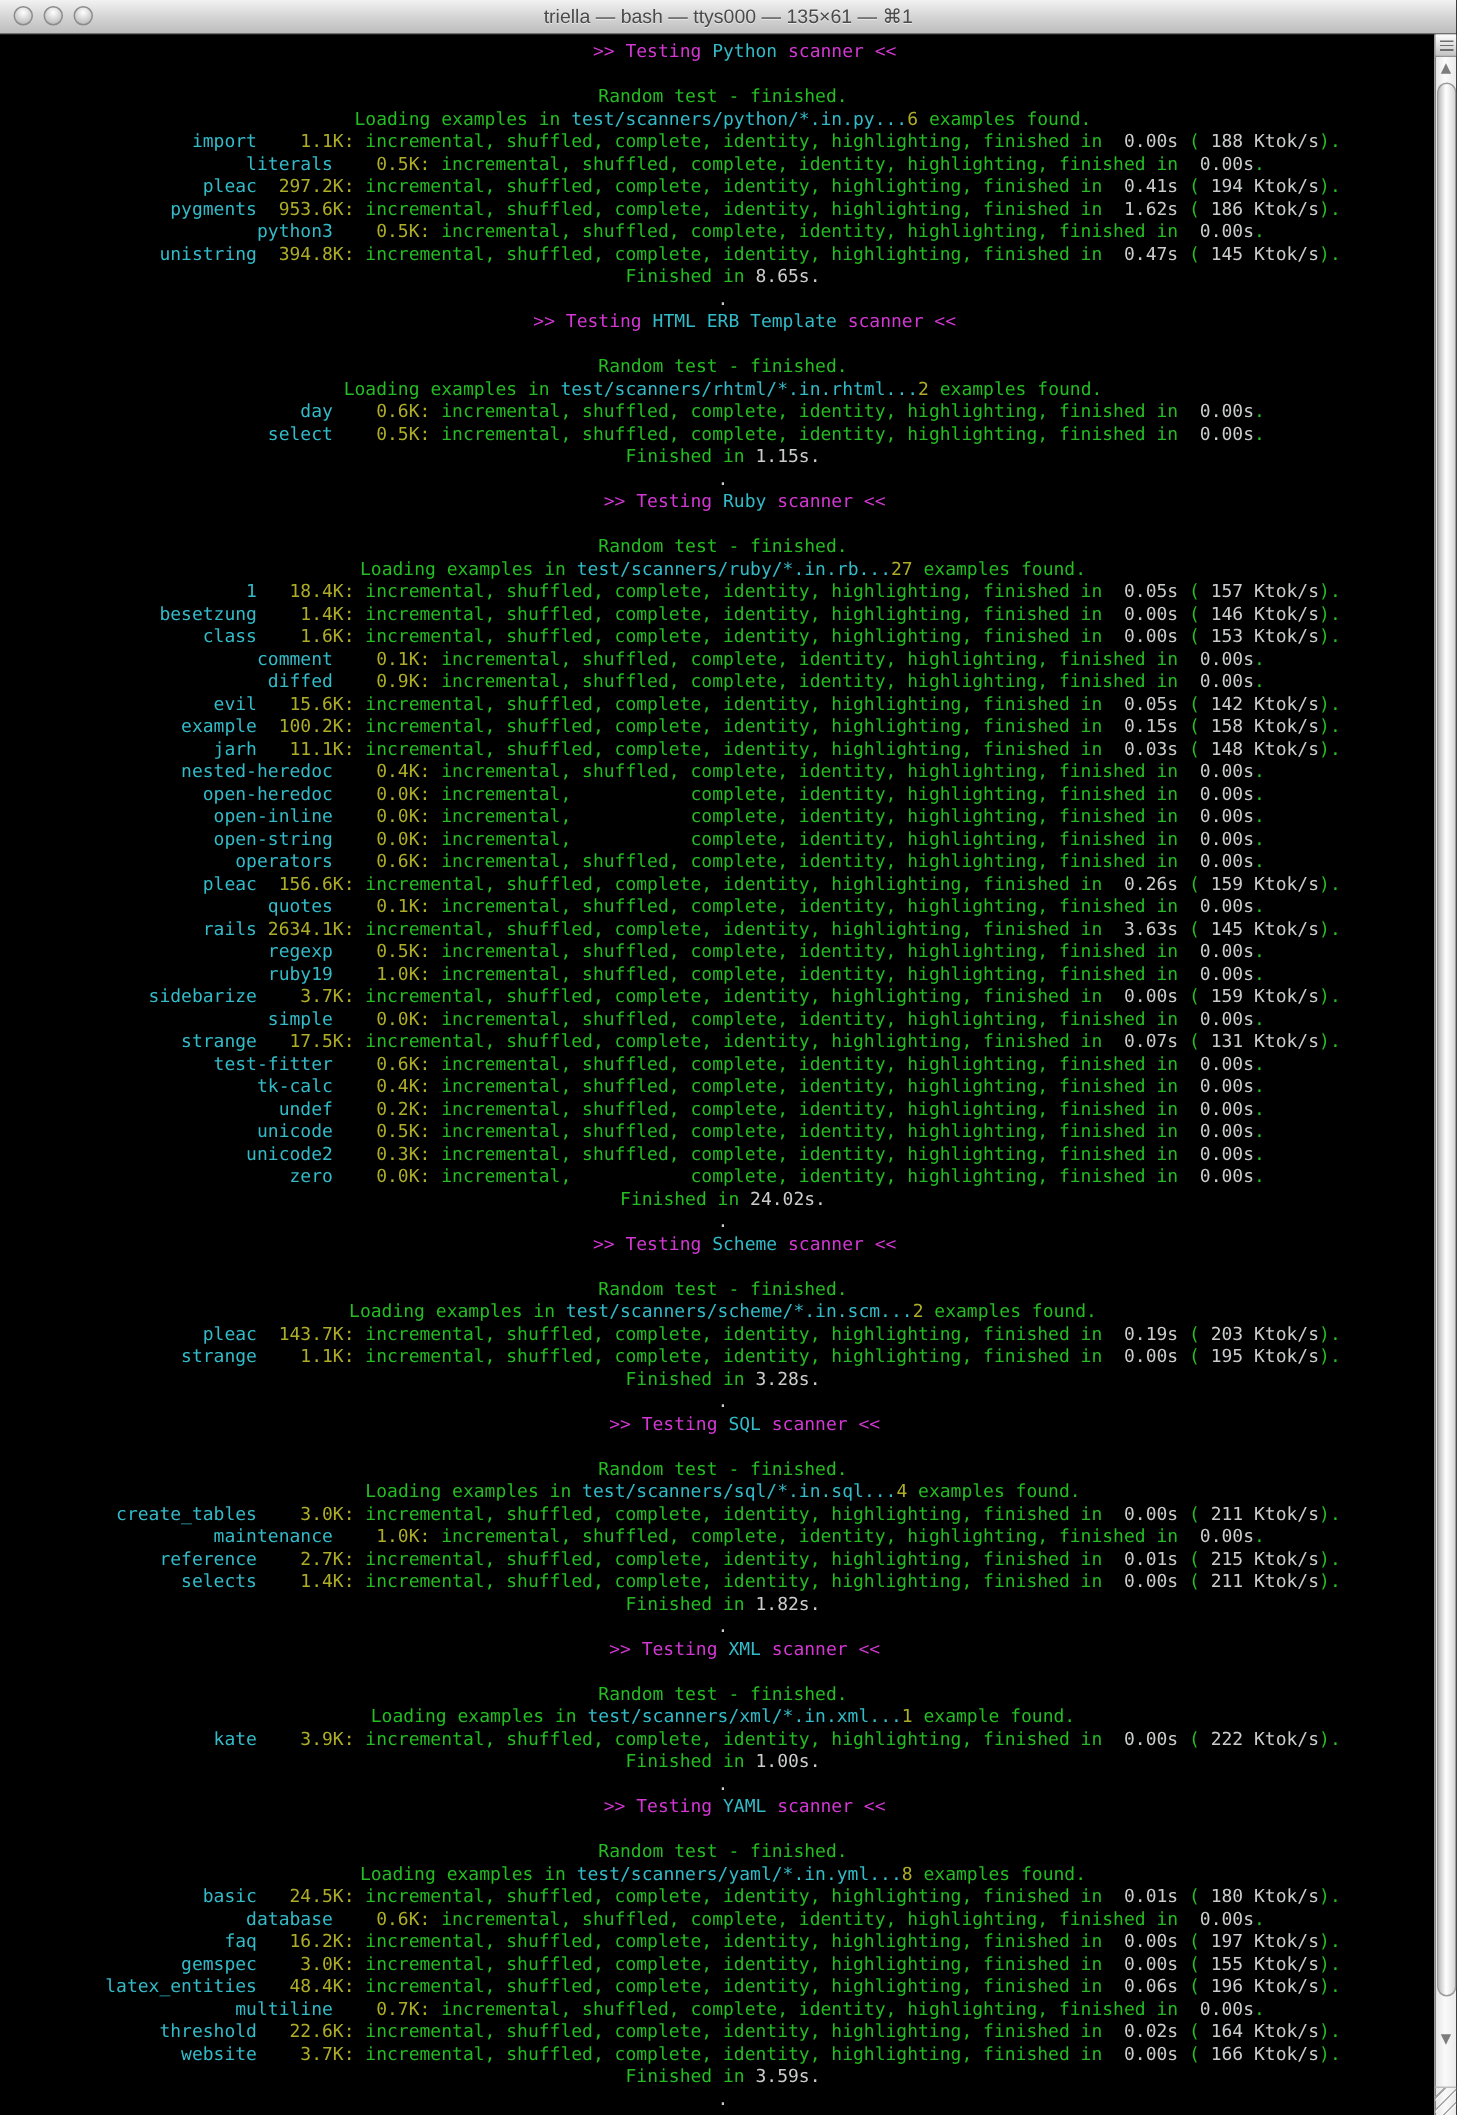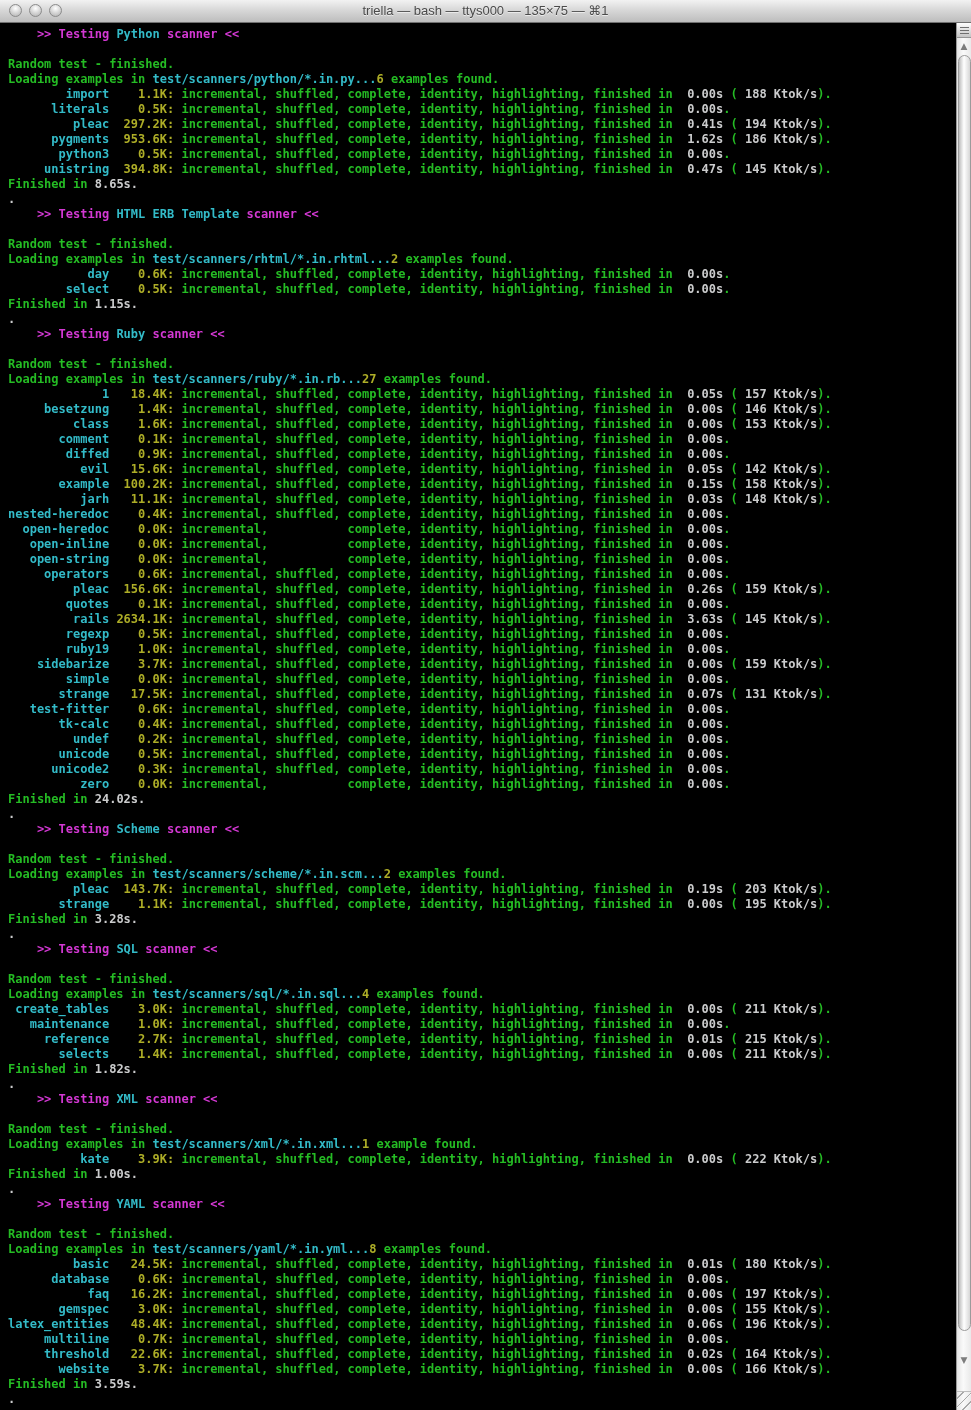--- a/index.html
+++ b/index.html
@@ -16,22 +16,22 @@
   .titletext{position:absolute;left:0;right:0;top:0;height:22px;line-height:22px;
     text-align:center;font-family:"Liberation Sans",sans-serif;font-size:13px;
     color:#4a4a4a;text-shadow:0 1px 0 rgba(255,255,255,.6);}
   .traffic{position:absolute;left:9px;top:4px;display:flex;gap:7px;}
   .tl{width:13px;height:13px;border-radius:50%;box-sizing:border-box;
     border:1px solid #8b8b8b;
     background:radial-gradient(circle at 50% 30%,#ffffff,#d2d2d2 55%,#aeaeae);}
   
   .content{position:absolute;top:23px;left:0;right:15px;bottom:0;
     padding:4px 0 0 8px;overflow:hidden;background:var(--termbg);}
-  .term{font-size:12px;line-height:15px;font-weight:bold;white-space:pre;
-    color:var(--white);}
+  .term{font-size:12px;line-height:15px;font-weight:normal;white-space:pre;
+    color:var(--white);text-align:center;}
   .line{height:15px;white-space:pre;}
   .c-green{color:var(--green);} .c-cyan{color:var(--cyan);}
   .c-yellow{color:var(--yellow);} .c-magenta{color:var(--magenta);}
   .c-white{color:var(--white);}
   
   .scrollbar{position:absolute;top:23px;right:0;width:15px;bottom:0;
     box-sizing:border-box;border-left:1px solid #9a9a9a;
     background:linear-gradient(90deg,#e4e4e4,#fafafa 45%,#e9e9e9);}
   .sb-split{position:absolute;top:0;left:0;right:0;height:14px;
     background:linear-gradient(#fdfdfd,#c4c4c4);border-bottom:1px solid #949494;
@@ -53,21 +53,21 @@
 </head>
 <body>
 
 <div class="window">
   <div class="titlebar">
     <div class="traffic">
       <span class="tl"></span>
       <span class="tl"></span>
       <span class="tl"></span>
     </div>
-    <div class="titletext">triella — bash — ttys000 — 135×75 — ⌘1</div>
+    <div class="titletext">triella — bash — ttys000 — 135×61 — ⌘1</div>
   </div>
 
   <div class="content">
     <div class="term"><div class="line"><span class="c-magenta">    &gt;&gt; Testing </span><span class="c-cyan">Python</span><span class="c-magenta"> scanner &lt;&lt;</span></div><div class="line"></div><div class="line"><span class="c-green">Random test - finished.</span></div><div class="line"><span class="c-green">Loading examples in </span><span class="c-cyan">test/scanners/python/*.in.py...</span><span class="c-yellow">6</span><span class="c-green"> examples found.</span></div><div class="line"><span class="c-cyan">        import</span><span class="c-yellow">    1.1K:</span><span class="c-green"> incremental, shuffled, complete, identity, highlighting, finished in </span><span class="c-white"> 0.00s</span><span class="c-green"> (</span><span class="c-white"> 188 Ktok/s</span><span class="c-green">).</span></div><div class="line"><span class="c-cyan">      literals</span><span class="c-yellow">    0.5K:</span><span class="c-green"> incremental, shuffled, complete, identity, highlighting, finished in </span><span class="c-white"> 0.00s</span><span class="c-green">.</span></div><div class="line"><span class="c-cyan">         pleac</span><span class="c-yellow">  297.2K:</span><span class="c-green"> incremental, shuffled, complete, identity, highlighting, finished in </span><span class="c-white"> 0.41s</span><span class="c-green"> (</span><span class="c-white"> 194 Ktok/s</span><span class="c-green">).</span></div><div class="line"><span class="c-cyan">      pygments</span><span class="c-yellow">  953.6K:</span><span class="c-green"> incremental, shuffled, complete, identity, highlighting, finished in </span><span class="c-white"> 1.62s</span><span class="c-green"> (</span><span class="c-white"> 186 Ktok/s</span><span class="c-green">).</span></div><div class="line"><span class="c-cyan">       python3</span><span class="c-yellow">    0.5K:</span><span class="c-green"> incremental, shuffled, complete, identity, highlighting, finished in </span><span class="c-white"> 0.00s</span><span class="c-green">.</span></div><div class="line"><span class="c-cyan">     unistring</span><span class="c-yellow">  394.8K:</span><span class="c-green"> incremental, shuffled, complete, identity, highlighting, finished in </span><span class="c-white"> 0.47s</span><span class="c-green"> (</span><span class="c-white"> 145 Ktok/s</span><span class="c-green">).</span></div><div class="line"><span class="c-green">Finished in </span><span class="c-white">8.65s.</span></div><div class="line"><span class="c-white">.</span></div><div class="line"><span class="c-magenta">    &gt;&gt; Testing </span><span class="c-cyan">HTML ERB Template</span><span class="c-magenta"> scanner &lt;&lt;</span></div><div class="line"></div><div class="line"><span class="c-green">Random test - finished.</span></div><div class="line"><span class="c-green">Loading examples in </span><span class="c-cyan">test/scanners/rhtml/*.in.rhtml...</span><span class="c-yellow">2</span><span class="c-green"> examples found.</span></div><div class="line"><span class="c-cyan">           day</span><span class="c-yellow">    0.6K:</span><span class="c-green"> incremental, shuffled, complete, identity, highlighting, finished in </span><span class="c-white"> 0.00s</span><span class="c-green">.</span></div><div class="line"><span class="c-cyan">        select</span><span class="c-yellow">    0.5K:</span><span class="c-green"> incremental, shuffled, complete, identity, highlighting, finished in </span><span class="c-white"> 0.00s</span><span class="c-green">.</span></div><div class="line"><span class="c-green">Finished in </span><span class="c-white">1.15s.</span></div><div class="line"><span class="c-white">.</span></div><div class="line"><span class="c-magenta">    &gt;&gt; Testing </span><span class="c-cyan">Ruby</span><span class="c-magenta"> scanner &lt;&lt;</span></div><div class="line"></div><div class="line"><span class="c-green">Random test - finished.</span></div><div class="line"><span class="c-green">Loading examples in </span><span class="c-cyan">test/scanners/ruby/*.in.rb...</span><span class="c-yellow">27</span><span class="c-green"> examples found.</span></div><div class="line"><span class="c-cyan">             1</span><span class="c-yellow">   18.4K:</span><span class="c-green"> incremental, shuffled, complete, identity, highlighting, finished in </span><span class="c-white"> 0.05s</span><span class="c-green"> (</span><span class="c-white"> 157 Ktok/s</span><span class="c-green">).</span></div><div class="line"><span class="c-cyan">     besetzung</span><span class="c-yellow">    1.4K:</span><span class="c-green"> incremental, shuffled, complete, identity, highlighting, finished in </span><span class="c-white"> 0.00s</span><span class="c-green"> (</span><span class="c-white"> 146 Ktok/s</span><span class="c-green">).</span></div><div class="line"><span class="c-cyan">         class</span><span class="c-yellow">    1.6K:</span><span class="c-green"> incremental, shuffled, complete, identity, highlighting, finished in </span><span class="c-white"> 0.00s</span><span class="c-green"> (</span><span class="c-white"> 153 Ktok/s</span><span class="c-green">).</span></div><div class="line"><span class="c-cyan">       comment</span><span class="c-yellow">    0.1K:</span><span class="c-green"> incremental, shuffled, complete, identity, highlighting, finished in </span><span class="c-white"> 0.00s</span><span class="c-green">.</span></div><div class="line"><span class="c-cyan">        diffed</span><span class="c-yellow">    0.9K:</span><span class="c-green"> incremental, shuffled, complete, identity, highlighting, finished in </span><span class="c-white"> 0.00s</span><span class="c-green">.</span></div><div class="line"><span class="c-cyan">          evil</span><span class="c-yellow">   15.6K:</span><span class="c-green"> incremental, shuffled, complete, identity, highlighting, finished in </span><span class="c-white"> 0.05s</span><span class="c-green"> (</span><span class="c-white"> 142 Ktok/s</span><span class="c-green">).</span></div><div class="line"><span class="c-cyan">       example</span><span class="c-yellow">  100.2K:</span><span class="c-green"> incremental, shuffled, complete, identity, highlighting, finished in </span><span class="c-white"> 0.15s</span><span class="c-green"> (</span><span class="c-white"> 158 Ktok/s</span><span class="c-green">).</span></div><div class="line"><span class="c-cyan">          jarh</span><span class="c-yellow">   11.1K:</span><span class="c-green"> incremental, shuffled, complete, identity, highlighting, finished in </span><span class="c-white"> 0.03s</span><span class="c-green"> (</span><span class="c-white"> 148 Ktok/s</span><span class="c-green">).</span></div><div class="line"><span class="c-cyan">nested-heredoc</span><span class="c-yellow">    0.4K:</span><span class="c-green"> incremental, shuffled, complete, identity, highlighting, finished in </span><span class="c-white"> 0.00s</span><span class="c-green">.</span></div><div class="line"><span class="c-cyan">  open-heredoc</span><span class="c-yellow">    0.0K:</span><span class="c-green"> incremental,           complete, identity, highlighting, finished in </span><span class="c-white"> 0.00s</span><span class="c-green">.</span></div><div class="line"><span class="c-cyan">   open-inline</span><span class="c-yellow">    0.0K:</span><span class="c-green"> incremental,           complete, identity, highlighting, finished in </span><span class="c-white"> 0.00s</span><span class="c-green">.</span></div><div class="line"><span class="c-cyan">   open-string</span><span class="c-yellow">    0.0K:</span><span class="c-green"> incremental,           complete, identity, highlighting, finished in </span><span class="c-white"> 0.00s</span><span class="c-green">.</span></div><div class="line"><span class="c-cyan">     operators</span><span class="c-yellow">    0.6K:</span><span class="c-green"> incremental, shuffled, complete, identity, highlighting, finished in </span><span class="c-white"> 0.00s</span><span class="c-green">.</span></div><div class="line"><span class="c-cyan">         pleac</span><span class="c-yellow">  156.6K:</span><span class="c-green"> incremental, shuffled, complete, identity, highlighting, finished in </span><span class="c-white"> 0.26s</span><span class="c-green"> (</span><span class="c-white"> 159 Ktok/s</span><span class="c-green">).</span></div><div class="line"><span class="c-cyan">        quotes</span><span class="c-yellow">    0.1K:</span><span class="c-green"> incremental, shuffled, complete, identity, highlighting, finished in </span><span class="c-white"> 0.00s</span><span class="c-green">.</span></div><div class="line"><span class="c-cyan">         rails</span><span class="c-yellow"> 2634.1K:</span><span class="c-green"> incremental, shuffled, complete, identity, highlighting, finished in </span><span class="c-white"> 3.63s</span><span class="c-green"> (</span><span class="c-white"> 145 Ktok/s</span><span class="c-green">).</span></div><div class="line"><span class="c-cyan">        regexp</span><span class="c-yellow">    0.5K:</span><span class="c-green"> incremental, shuffled, complete, identity, highlighting, finished in </span><span class="c-white"> 0.00s</span><span class="c-green">.</span></div><div class="line"><span class="c-cyan">        ruby19</span><span class="c-yellow">    1.0K:</span><span class="c-green"> incremental, shuffled, complete, identity, highlighting, finished in </span><span class="c-white"> 0.00s</span><span class="c-green">.</span></div><div class="line"><span class="c-cyan">    sidebarize</span><span class="c-yellow">    3.7K:</span><span class="c-green"> incremental, shuffled, complete, identity, highlighting, finished in </span><span class="c-white"> 0.00s</span><span class="c-green"> (</span><span class="c-white"> 159 Ktok/s</span><span class="c-green">).</span></div><div class="line"><span class="c-cyan">        simple</span><span class="c-yellow">    0.0K:</span><span class="c-green"> incremental, shuffled, complete, identity, highlighting, finished in </span><span class="c-white"> 0.00s</span><span class="c-green">.</span></div><div class="line"><span class="c-cyan">       strange</span><span class="c-yellow">   17.5K:</span><span class="c-green"> incremental, shuffled, complete, identity, highlighting, finished in </span><span class="c-white"> 0.07s</span><span class="c-green"> (</span><span class="c-white"> 131 Ktok/s</span><span class="c-green">).</span></div><div class="line"><span class="c-cyan">   test-fitter</span><span class="c-yellow">    0.6K:</span><span class="c-green"> incremental, shuffled, complete, identity, highlighting, finished in </span><span class="c-white"> 0.00s</span><span class="c-green">.</span></div><div class="line"><span class="c-cyan">       tk-calc</span><span class="c-yellow">    0.4K:</span><span class="c-green"> incremental, shuffled, complete, identity, highlighting, finished in </span><span class="c-white"> 0.00s</span><span class="c-green">.</span></div><div class="line"><span class="c-cyan">         undef</span><span class="c-yellow">    0.2K:</span><span class="c-green"> incremental, shuffled, complete, identity, highlighting, finished in </span><span class="c-white"> 0.00s</span><span class="c-green">.</span></div><div class="line"><span class="c-cyan">       unicode</span><span class="c-yellow">    0.5K:</span><span class="c-green"> incremental, shuffled, complete, identity, highlighting, finished in </span><span class="c-white"> 0.00s</span><span class="c-green">.</span></div><div class="line"><span class="c-cyan">      unicode2</span><span class="c-yellow">    0.3K:</span><span class="c-green"> incremental, shuffled, complete, identity, highlighting, finished in </span><span class="c-white"> 0.00s</span><span class="c-green">.</span></div><div class="line"><span class="c-cyan">          zero</span><span class="c-yellow">    0.0K:</span><span class="c-green"> incremental,           complete, identity, highlighting, finished in </span><span class="c-white"> 0.00s</span><span class="c-green">.</span></div><div class="line"><span class="c-green">Finished in </span><span class="c-white">24.02s.</span></div><div class="line"><span class="c-white">.</span></div><div class="line"><span class="c-magenta">    &gt;&gt; Testing </span><span class="c-cyan">Scheme</span><span class="c-magenta"> scanner &lt;&lt;</span></div><div class="line"></div><div class="line"><span class="c-green">Random test - finished.</span></div><div class="line"><span class="c-green">Loading examples in </span><span class="c-cyan">test/scanners/scheme/*.in.scm...</span><span class="c-yellow">2</span><span class="c-green"> examples found.</span></div><div class="line"><span class="c-cyan">         pleac</span><span class="c-yellow">  143.7K:</span><span class="c-green"> incremental, shuffled, complete, identity, highlighting, finished in </span><span class="c-white"> 0.19s</span><span class="c-green"> (</span><span class="c-white"> 203 Ktok/s</span><span class="c-green">).</span></div><div class="line"><span class="c-cyan">       strange</span><span class="c-yellow">    1.1K:</span><span class="c-green"> incremental, shuffled, complete, identity, highlighting, finished in </span><span class="c-white"> 0.00s</span><span class="c-green"> (</span><span class="c-white"> 195 Ktok/s</span><span class="c-green">).</span></div><div class="line"><span class="c-green">Finished in </span><span class="c-white">3.28s.</span></div><div class="line"><span class="c-white">.</span></div><div class="line"><span class="c-magenta">    &gt;&gt; Testing </span><span class="c-cyan">SQL</span><span class="c-magenta"> scanner &lt;&lt;</span></div><div class="line"></div><div class="line"><span class="c-green">Random test - finished.</span></div><div class="line"><span class="c-green">Loading examples in </span><span class="c-cyan">test/scanners/sql/*.in.sql...</span><span class="c-yellow">4</span><span class="c-green"> examples found.</span></div><div class="line"><span class="c-cyan"> create_tables</span><span class="c-yellow">    3.0K:</span><span class="c-green"> incremental, shuffled, complete, identity, highlighting, finished in </span><span class="c-white"> 0.00s</span><span class="c-green"> (</span><span class="c-white"> 211 Ktok/s</span><span class="c-green">).</span></div><div class="line"><span class="c-cyan">   maintenance</span><span class="c-yellow">    1.0K:</span><span class="c-green"> incremental, shuffled, complete, identity, highlighting, finished in </span><span class="c-white"> 0.00s</span><span class="c-green">.</span></div><div class="line"><span class="c-cyan">     reference</span><span class="c-yellow">    2.7K:</span><span class="c-green"> incremental, shuffled, complete, identity, highlighting, finished in </span><span class="c-white"> 0.01s</span><span class="c-green"> (</span><span class="c-white"> 215 Ktok/s</span><span class="c-green">).</span></div><div class="line"><span class="c-cyan">       selects</span><span class="c-yellow">    1.4K:</span><span class="c-green"> incremental, shuffled, complete, identity, highlighting, finished in </span><span class="c-white"> 0.00s</span><span class="c-green"> (</span><span class="c-white"> 211 Ktok/s</span><span class="c-green">).</span></div><div class="line"><span class="c-green">Finished in </span><span class="c-white">1.82s.</span></div><div class="line"><span class="c-white">.</span></div><div class="line"><span class="c-magenta">    &gt;&gt; Testing </span><span class="c-cyan">XML</span><span class="c-magenta"> scanner &lt;&lt;</span></div><div class="line"></div><div class="line"><span class="c-green">Random test - finished.</span></div><div class="line"><span class="c-green">Loading examples in </span><span class="c-cyan">test/scanners/xml/*.in.xml...</span><span class="c-yellow">1</span><span class="c-green"> example found.</span></div><div class="line"><span class="c-cyan">          kate</span><span class="c-yellow">    3.9K:</span><span class="c-green"> incremental, shuffled, complete, identity, highlighting, finished in </span><span class="c-white"> 0.00s</span><span class="c-green"> (</span><span class="c-white"> 222 Ktok/s</span><span class="c-green">).</span></div><div class="line"><span class="c-green">Finished in </span><span class="c-white">1.00s.</span></div><div class="line"><span class="c-white">.</span></div><div class="line"><span class="c-magenta">    &gt;&gt; Testing </span><span class="c-cyan">YAML</span><span class="c-magenta"> scanner &lt;&lt;</span></div><div class="line"></div><div class="line"><span class="c-green">Random test - finished.</span></div><div class="line"><span class="c-green">Loading examples in </span><span class="c-cyan">test/scanners/yaml/*.in.yml...</span><span class="c-yellow">8</span><span class="c-green"> examples found.</span></div><div class="line"><span class="c-cyan">         basic</span><span class="c-yellow">   24.5K:</span><span class="c-green"> incremental, shuffled, complete, identity, highlighting, finished in </span><span class="c-white"> 0.01s</span><span class="c-green"> (</span><span class="c-white"> 180 Ktok/s</span><span class="c-green">).</span></div><div class="line"><span class="c-cyan">      database</span><span class="c-yellow">    0.6K:</span><span class="c-green"> incremental, shuffled, complete, identity, highlighting, finished in </span><span class="c-white"> 0.00s</span><span class="c-green">.</span></div><div class="line"><span class="c-cyan">           faq</span><span class="c-yellow">   16.2K:</span><span class="c-green"> incremental, shuffled, complete, identity, highlighting, finished in </span><span class="c-white"> 0.00s</span><span class="c-green"> (</span><span class="c-white"> 197 Ktok/s</span><span class="c-green">).</span></div><div class="line"><span class="c-cyan">       gemspec</span><span class="c-yellow">    3.0K:</span><span class="c-green"> incremental, shuffled, complete, identity, highlighting, finished in </span><span class="c-white"> 0.00s</span><span class="c-green"> (</span><span class="c-white"> 155 Ktok/s</span><span class="c-green">).</span></div><div class="line"><span class="c-cyan">latex_entities</span><span class="c-yellow">   48.4K:</span><span class="c-green"> incremental, shuffled, complete, identity, highlighting, finished in </span><span class="c-white"> 0.06s</span><span class="c-green"> (</span><span class="c-white"> 196 Ktok/s</span><span class="c-green">).</span></div><div class="line"><span class="c-cyan">     multiline</span><span class="c-yellow">    0.7K:</span><span class="c-green"> incremental, shuffled, complete, identity, highlighting, finished in </span><span class="c-white"> 0.00s</span><span class="c-green">.</span></div><div class="line"><span class="c-cyan">     threshold</span><span class="c-yellow">   22.6K:</span><span class="c-green"> incremental, shuffled, complete, identity, highlighting, finished in </span><span class="c-white"> 0.02s</span><span class="c-green"> (</span><span class="c-white"> 164 Ktok/s</span><span class="c-green">).</span></div><div class="line"><span class="c-cyan">       website</span><span class="c-yellow">    3.7K:</span><span class="c-green"> incremental, shuffled, complete, identity, highlighting, finished in </span><span class="c-white"> 0.00s</span><span class="c-green"> (</span><span class="c-white"> 166 Ktok/s</span><span class="c-green">).</span></div><div class="line"><span class="c-green">Finished in </span><span class="c-white">3.59s.</span></div><div class="line"><span class="c-white">.</span></div></div>
   </div>
 
   <div class="scrollbar">
     <div class="sb-split">
       <span class="sb-split-icon"></span>
     </div>

